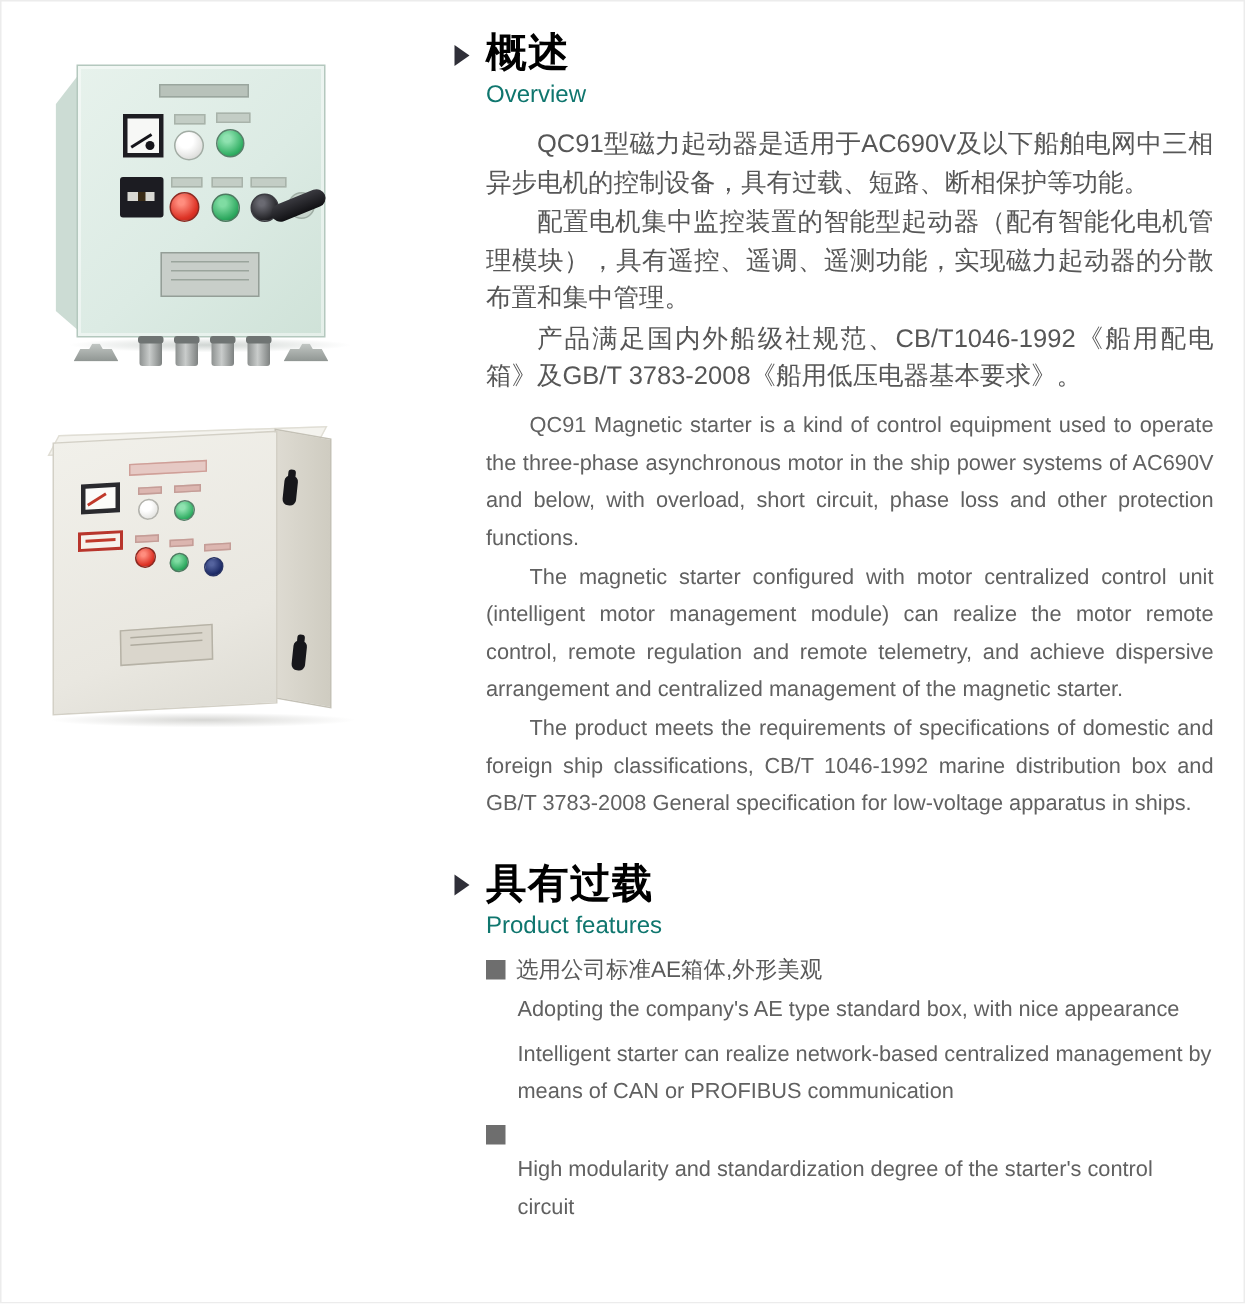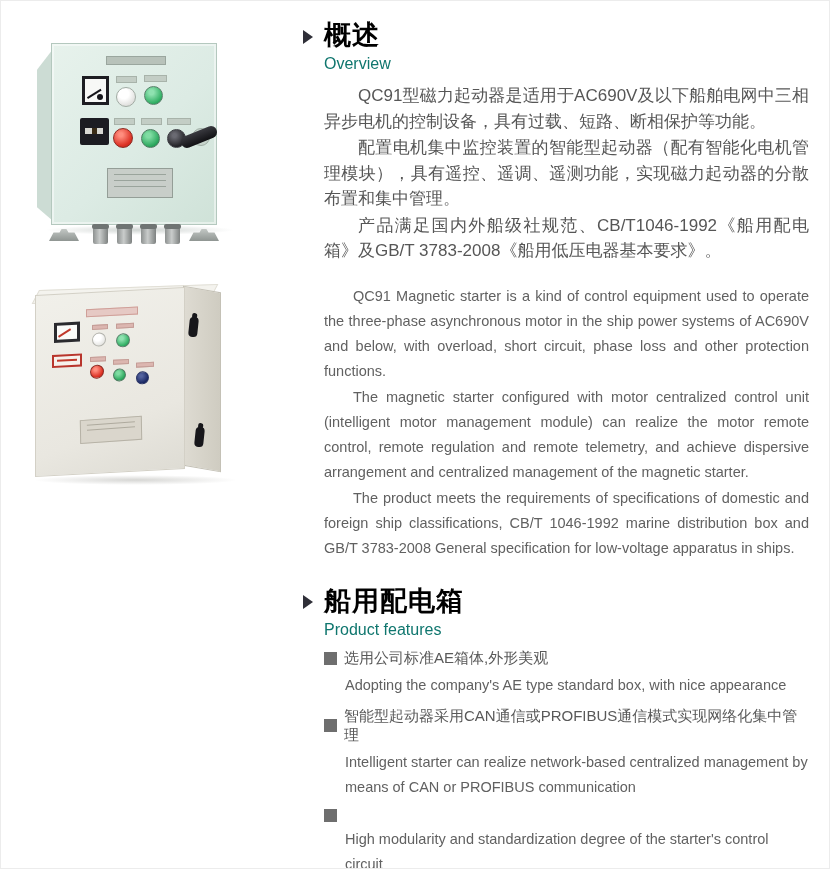--- a/index.html
+++ b/index.html
@@ -87,21 +87,21 @@
   
   .right-col { position:absolute; left:292px; top:0; width:516px; height:869px; padding:14px 0 0 10px; }
   .sec-head { display:flex; align-items:center; margin-top:2px; }
   .arrow { width:0; height:0; border-top:7px solid transparent; border-bottom:7px solid transparent;
     border-left:10px solid #2f2f38; margin-right:11px; margin-top:3px; }
   .sec-title { font-size:27px; font-weight:bold; color:#000000; letter-spacing:1px; }
   .sec-sub { margin:2px 0 10px 21px; font-size:16px; color:#0f766e; }
   .body-text { margin-left:21px; }
   p.zh { font-size:17px; line-height:25.5px; color:#565656; text-align:justify; text-indent:2em; margin-bottom:1px; }
   p.en { font-size:14.5px; line-height:25px; color:#616161; text-align:justify; text-indent:2em; margin-bottom:1px; }
-  p.gap { margin-top:20px; }
+  p.gap { margin-top:8px; }
   .features { margin-left:21px; margin-top:4px; }
   .feat-zh { display:flex; align-items:center; font-size:15px; color:#595959; margin-top:9px; }
   .bullet { width:13px; height:13px; background:#6e6e6e; margin-right:7px; flex:none; }
   .feat-en { font-size:14.5px; line-height:25px; color:#616161; margin:5px 0 0 21px; text-align:left; }
 </style>
 </head>
 <body>
 
 <div class="page">
 
@@ -189,37 +189,33 @@
         <p class="zh">产品满足国内外船级社规范、CB/T1046-1992《船用配电箱》及GB/T 3783-2008《船用低压电器基本要求》。</p>
         <p class="en gap">QC91 Magnetic starter is a kind of control equipment used to operate the three-phase asynchronous motor in the ship power systems of AC690V and below, with overload, short circuit, phase loss and other protection functions.</p>
         <p class="en">The magnetic starter configured with motor centralized control unit (intelligent motor management module) can realize the motor remote control, remote regulation and remote telemetry, and achieve dispersive arrangement and centralized management of the magnetic starter.</p>
         <p class="en">The product meets the requirements of specifications of domestic and foreign ship classifications, CB/T 1046-1992 marine distribution box and GB/T 3783-2008 General specification for low-voltage apparatus in ships.</p>
       </div>
     </section>
 
     <section style="margin-top:22px;">
       <div class="sec-head">
         <span class="arrow"></span>
-        <span class="sec-title">船用配电箱</span>
+        <span class="sec-title">具有过载</span>
       </div>
       <div class="sec-sub">Product features</div>
 
       <div class="features">
         <div>
           <div class="feat-zh">
             <span class="bullet"></span>
             <span>选用公司标准AE箱体,外形美观</span>
           </div>
           <div class="feat-en">Adopting the company's AE type standard box, with nice appearance</div>
         </div>
         <div>
-          <div class="feat-zh">
-            <span class="bullet"></span>
-            <span>智能型起动器采用CAN通信或PROFIBUS通信模式实现网络化集中管理</span>
-          </div>
           <div class="feat-en">Intelligent starter can realize network-based centralized management by means of CAN or PROFIBUS communication</div>
         </div>
         <div>
           <div class="feat-zh">
             <span class="bullet"></span>
           </div>
           <div class="feat-en">High modularity and standardization degree of the starter's control circuit</div>
         </div>
       </div>
     </section>

